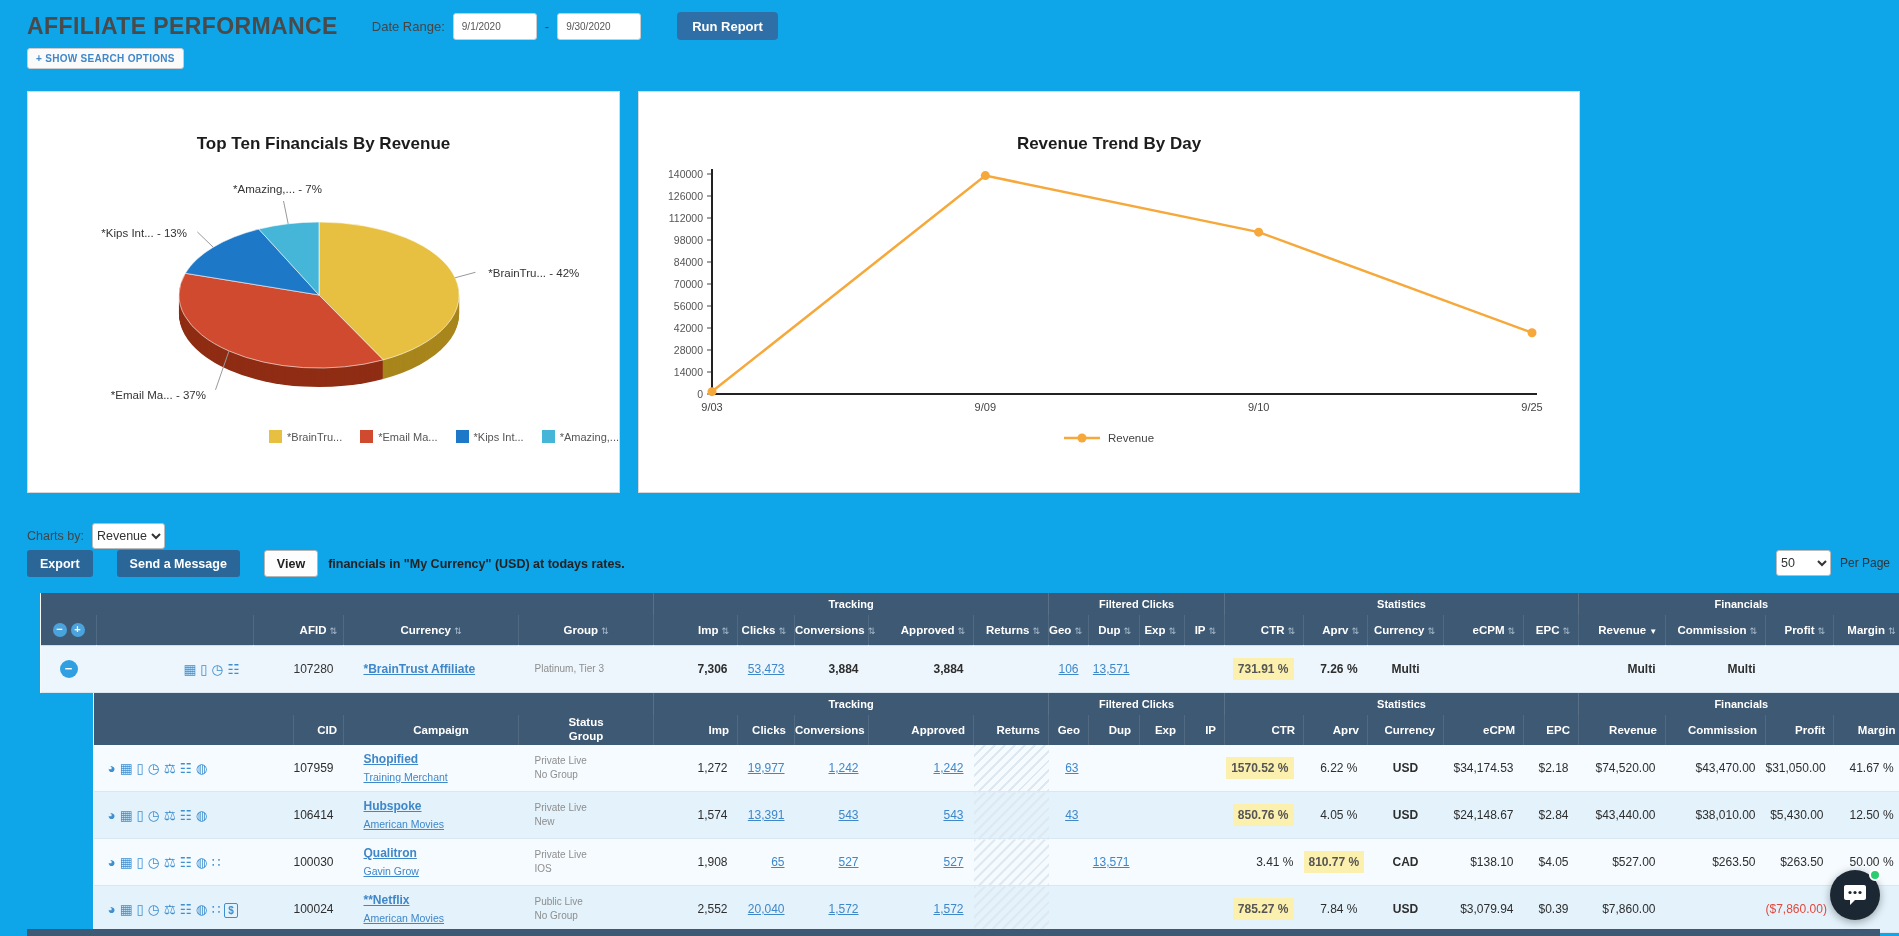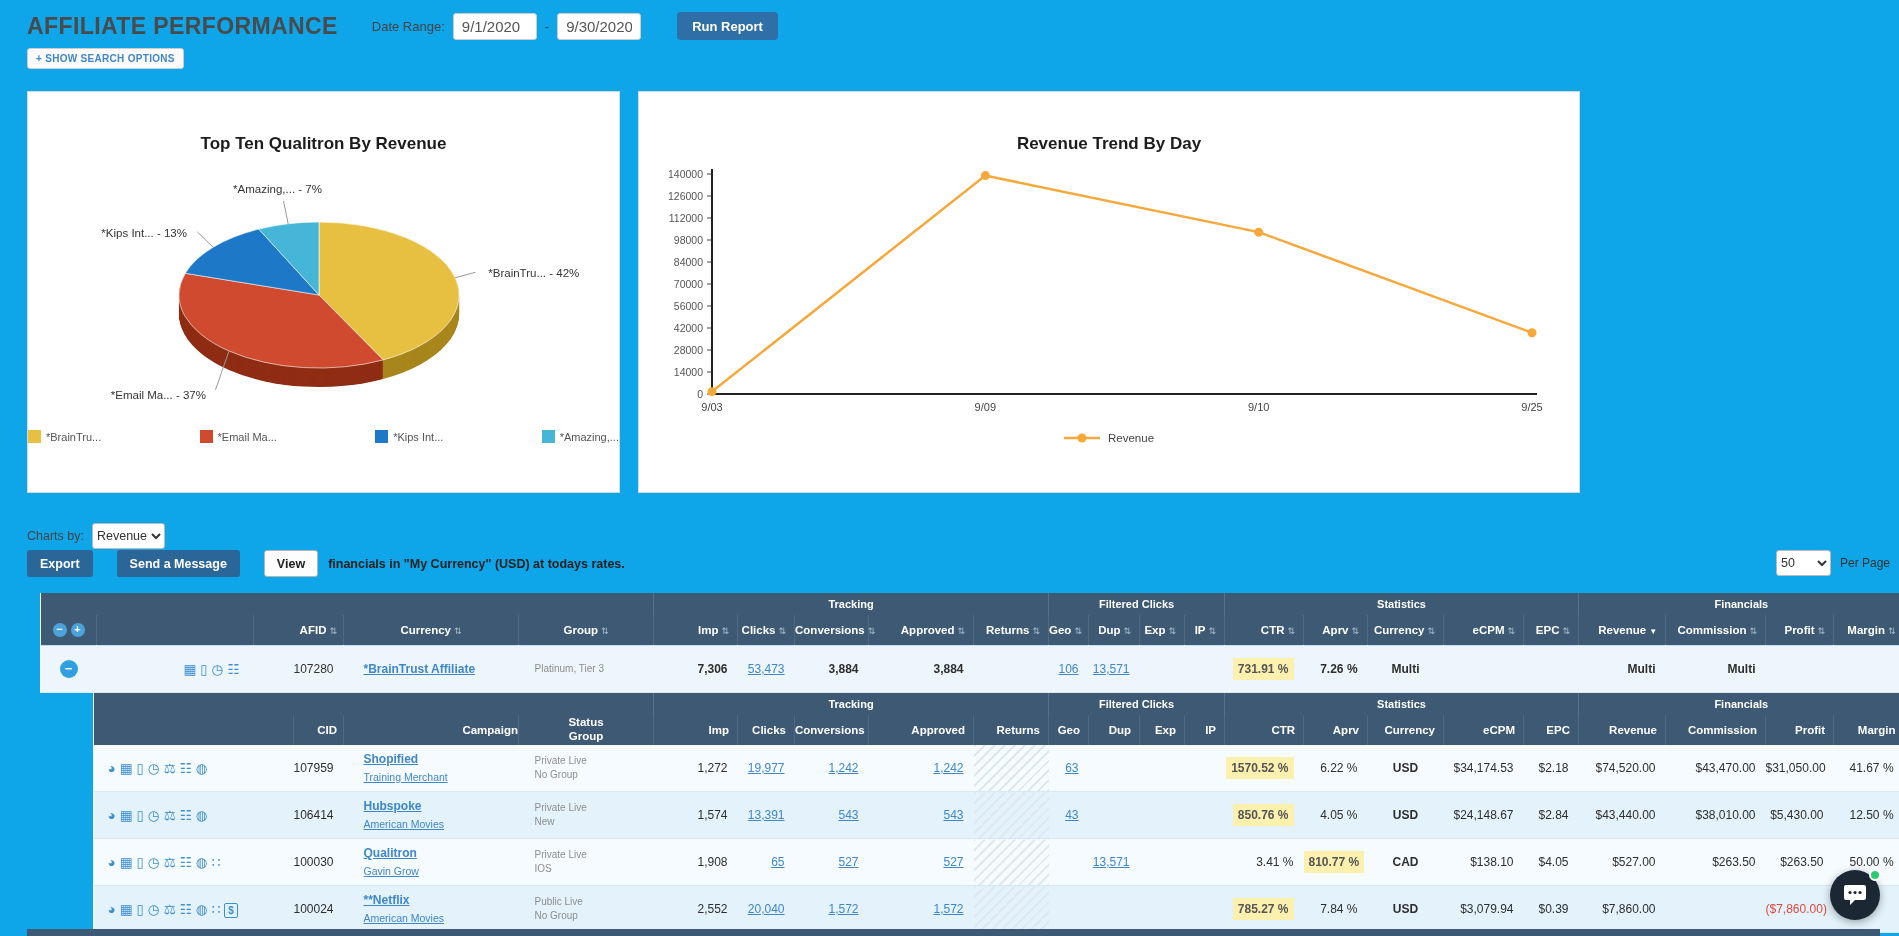--- a/index.html
+++ b/index.html
@@ -4,33 +4,33 @@
 <style>
   *{box-sizing:border-box;margin:0;padding:0}
   html,body{background:#fff}
   body{font-family:"Liberation Sans","DejaVu Sans",sans-serif;color:#333}
   .page{position:relative;width:1899px;height:936px;overflow:hidden;background:#0ea5e9}
 
   
   .topbar{position:absolute;top:12px;left:27px;display:flex;align-items:center}
   .page-title{font-size:23px;font-weight:700;color:#4a4a4a;letter-spacing:.4px}
   .daterange{display:flex;align-items:center;margin-left:34px;gap:8px;font-size:13px;color:#444}
-  .date-input{width:84px;height:27px;border:1px solid #ccc;border-radius:3px;padding:0 8px;font-size:15px;color:#555;font-family:inherit}
+  .date-input{width:84px;height:27px;border:1px solid #ccc;border-radius:3px;padding:0 8px;font-size:10px;color:#555;font-family:inherit}
   .btn-primary{background:#2f6fa7;color:#fff;border:none;border-radius:4px;height:28px;padding:0 15px;font-size:13px;font-weight:700;margin-left:28px;cursor:pointer;font-family:inherit}
   .show-search{position:absolute;top:48px;left:27px;background:#fafafa;border:1px solid #ccc;border-radius:3px;color:#3f87c9;font-size:10px;font-weight:700;padding:4px 8px;letter-spacing:.3px;cursor:pointer;font-family:inherit}
 
   
   .charts{position:absolute;top:91px;left:27px;display:flex;gap:18px}
   .panel{background:#fff;border:1px solid #d8d8d8;height:402px;position:relative}
   .pie-panel{width:593px}
   .line-panel{width:942px}
   .panel h2{text-align:center;font-size:17px;font-weight:700;color:#1c1c1c;margin-top:42px}
   #pie-chart{position:absolute;top:70px;left:1px}
   #line-chart{position:absolute;top:72px;left:3px}
-  .legend{position:absolute;top:338px;width:100%;display:flex;justify-content:space-between;gap:18px}
+  .legend{position:absolute;top:338px;width:100%;display:flex;justify-content:flex-end;gap:18px}
   .legend-item{display:flex;align-items:center;gap:5px;font-size:11px;color:#555}
   .swatch{width:13px;height:13px;display:inline-block}
 
   
   .charts-by{position:absolute;top:523px;left:27px;display:flex;align-items:center;gap:8px;font-size:12.5px;color:#444}
   select{height:26px;border:1px solid #bbb;border-radius:3px;font-size:12.5px;color:#333;font-family:inherit;background:#fff}
 
   
   .actions-row{position:absolute;top:550px;left:27px;right:0;display:flex;align-items:center}
   .btn-dark{background:#2b6699;color:#fff;border:none;border-radius:3px;height:27px;padding:0 13px;font-size:12.5px;font-weight:700;margin-right:24px;cursor:pointer;font-family:inherit}
@@ -41,21 +41,21 @@
 
   
   .table-wrap{position:absolute;top:593px;left:40px}
   .tbl{border-collapse:collapse;table-layout:fixed;background:#fff}
   .tbl th{font-weight:700;color:#fff;background:#3e5973}
   .group-row th{height:22px;font-size:11px;border-left:1px solid rgba(255,255,255,.14)}
   .group-row th.blank{border-left:none}
   .cols-row th{height:30px;font-size:11.5px;border-left:1px solid rgba(255,255,255,.10);text-align:center}
   .cols-row th.num{text-align:right;padding-right:8px;white-space:nowrap}
   .cols-row th.right{text-align:right;padding-right:6px}
-  .cols-row th.left{text-align:right;padding-left:20px}
+  .cols-row th.left{text-align:center;padding-left:20px}
   .cols-row th.pre{white-space:pre-line;line-height:1.2}
   .sort{font-size:9px;margin-left:3px;color:#a9bccd;font-weight:400}
   .sort.sorted{color:#fff;font-size:8px}
   .mini{display:inline-flex;width:14px;height:14px;border-radius:50%;background:#4aa3dc;color:#fff;font-size:11px;line-height:1;align-items:center;justify-content:center;margin:0 2px;font-weight:700;cursor:pointer}
   td{height:47px;border-bottom:1px solid #d9e7f2;font-size:12px;color:#2e2e2e;vertical-align:middle}
   td.num{text-align:right;padding-right:10px;white-space:nowrap}
   td.center{text-align:center}
   .aff-row td{background:#edf6fc;border-top:1px solid #c9dff0}
   #child-table tbody tr:nth-child(odd) td{background-color:#f6fbff}
   #child-table tbody tr:nth-child(even) td{background-color:#e3f2fb}
@@ -96,21 +96,21 @@
       <span>-</span>
       <input class="date-input" value="9/30/2020" style="">
       <button class="btn-primary">Run Report</button>
     </div>
   </div>
 
   <button class="show-search">+ SHOW SEARCH OPTIONS</button>
 
   <div class="charts">
     <section class="panel pie-panel">
-      <h2>Top Ten Qualitron By Revenue</h2>
+      <h2>Top Ten Financials By Revenue</h2>
       <div id="pie-chart"><svg width="591" height="272">
             <path d="M 290 152 L 290.0 79.0 A 140 73 0 0 1 354.2 216.9 Z" fill="#a8861c"></path>
             <path d="M 290 152 L 354.2 216.9 A 140 73 0 0 1 156.3 130.3 Z" fill="#8f2d14"></path>
             <path d="M 290 152 L 156.3 130.3 A 140 73 0 0 1 229.8 86.1 Z" fill="#124e84"></path>
             <path d="M 290 152 L 229.8 86.1 A 140 73 0 0 1 290.0 79.0 Z" fill="#27829e"></path>
             <path d="M 290 151 L 290.0 78.0 A 140 73 0 0 1 354.2 215.9 Z" fill="#a8861c"></path>
             <path d="M 290 151 L 354.2 215.9 A 140 73 0 0 1 156.3 129.3 Z" fill="#8f2d14"></path>
             <path d="M 290 151 L 156.3 129.3 A 140 73 0 0 1 229.8 85.1 Z" fill="#124e84"></path>
             <path d="M 290 151 L 229.8 85.1 A 140 73 0 0 1 290.0 78.0 Z" fill="#27829e"></path>
             <path d="M 290 150 L 290.0 77.0 A 140 73 0 0 1 354.2 214.9 Z" fill="#a8861c"></path>

